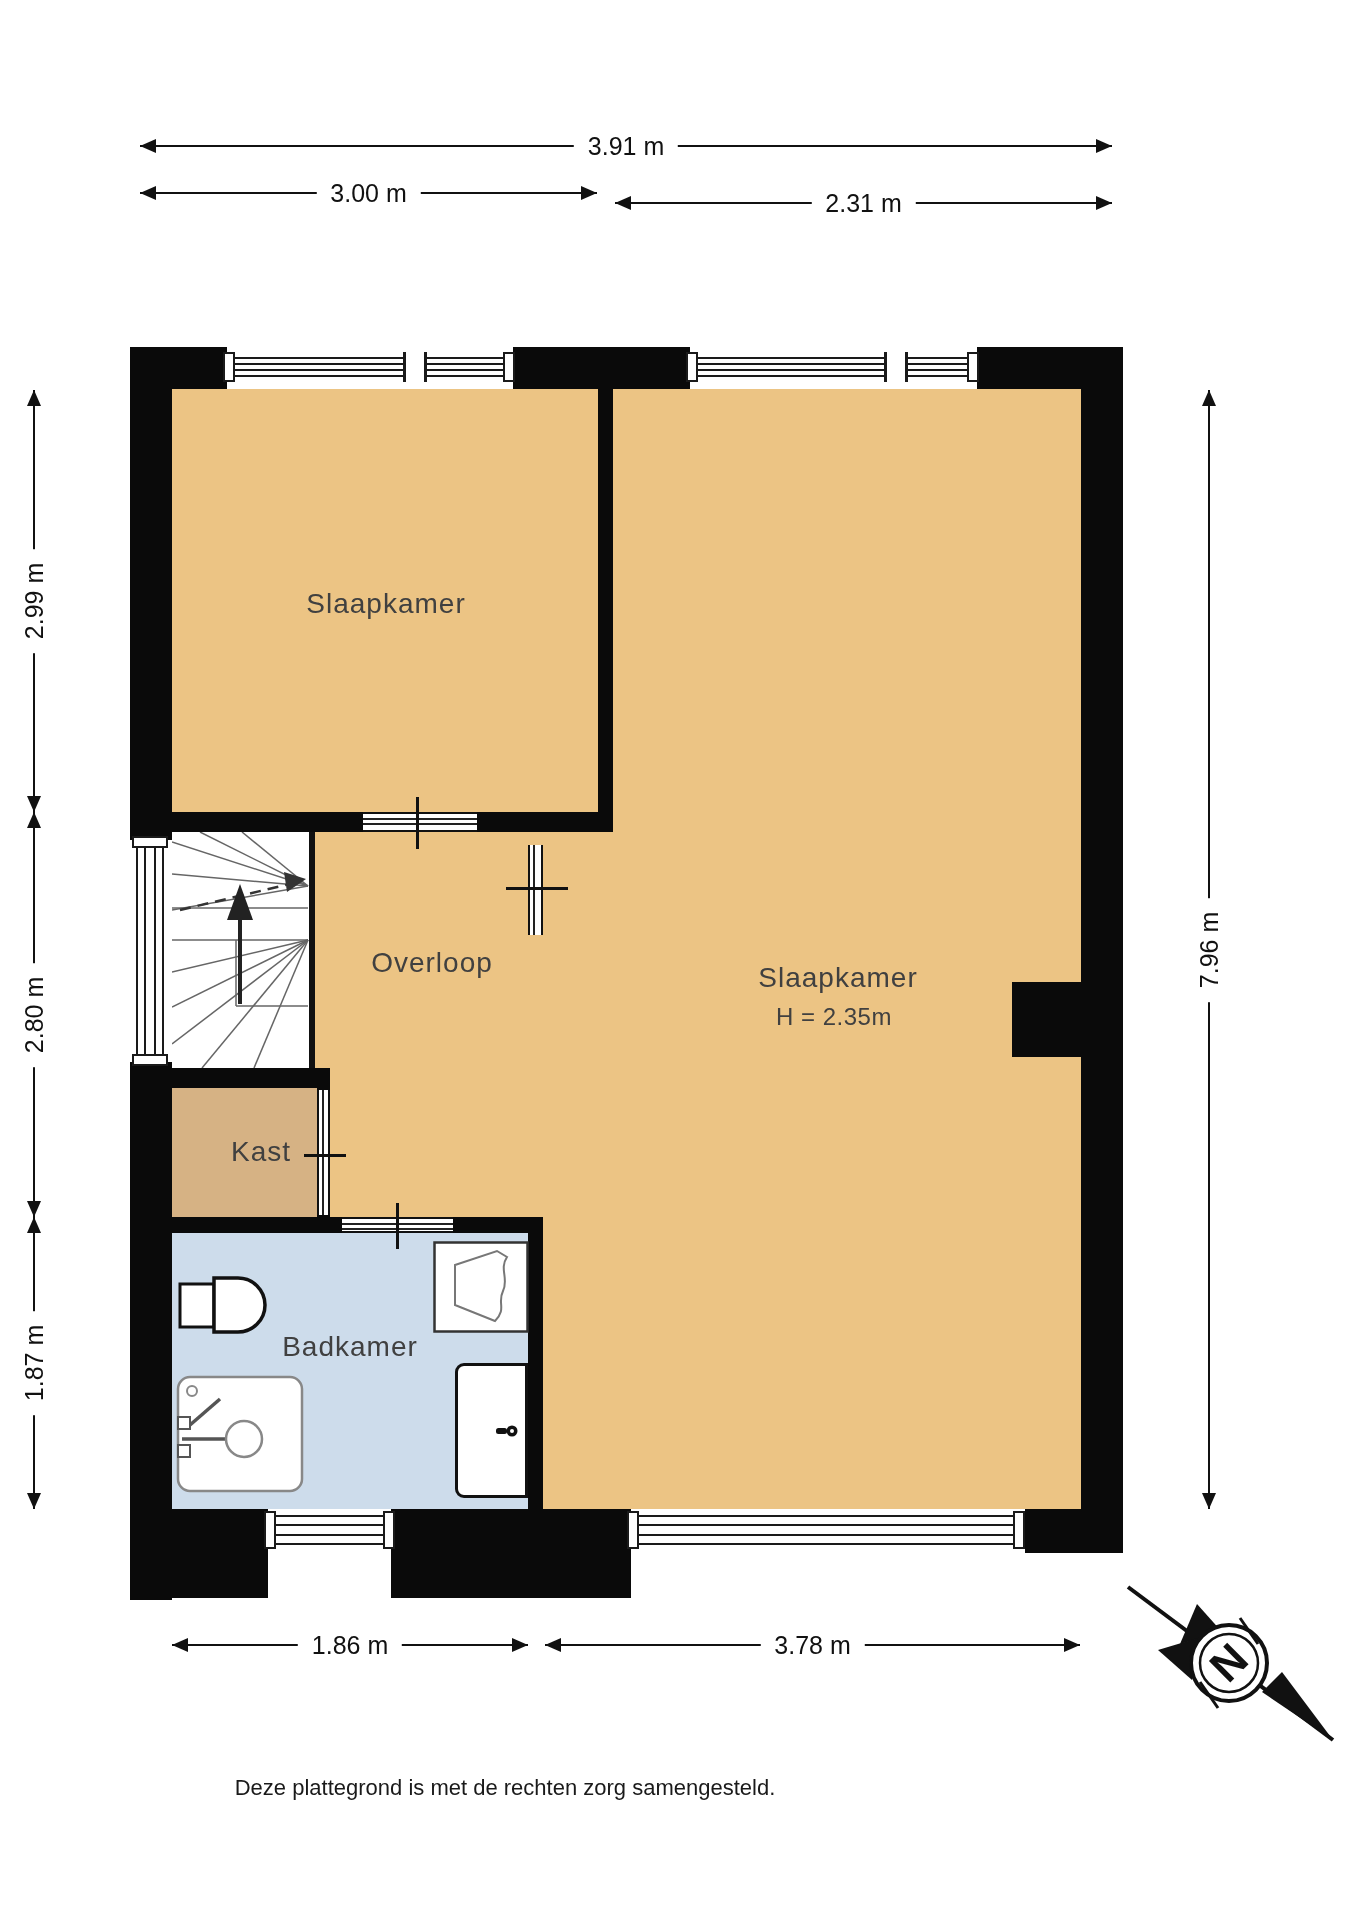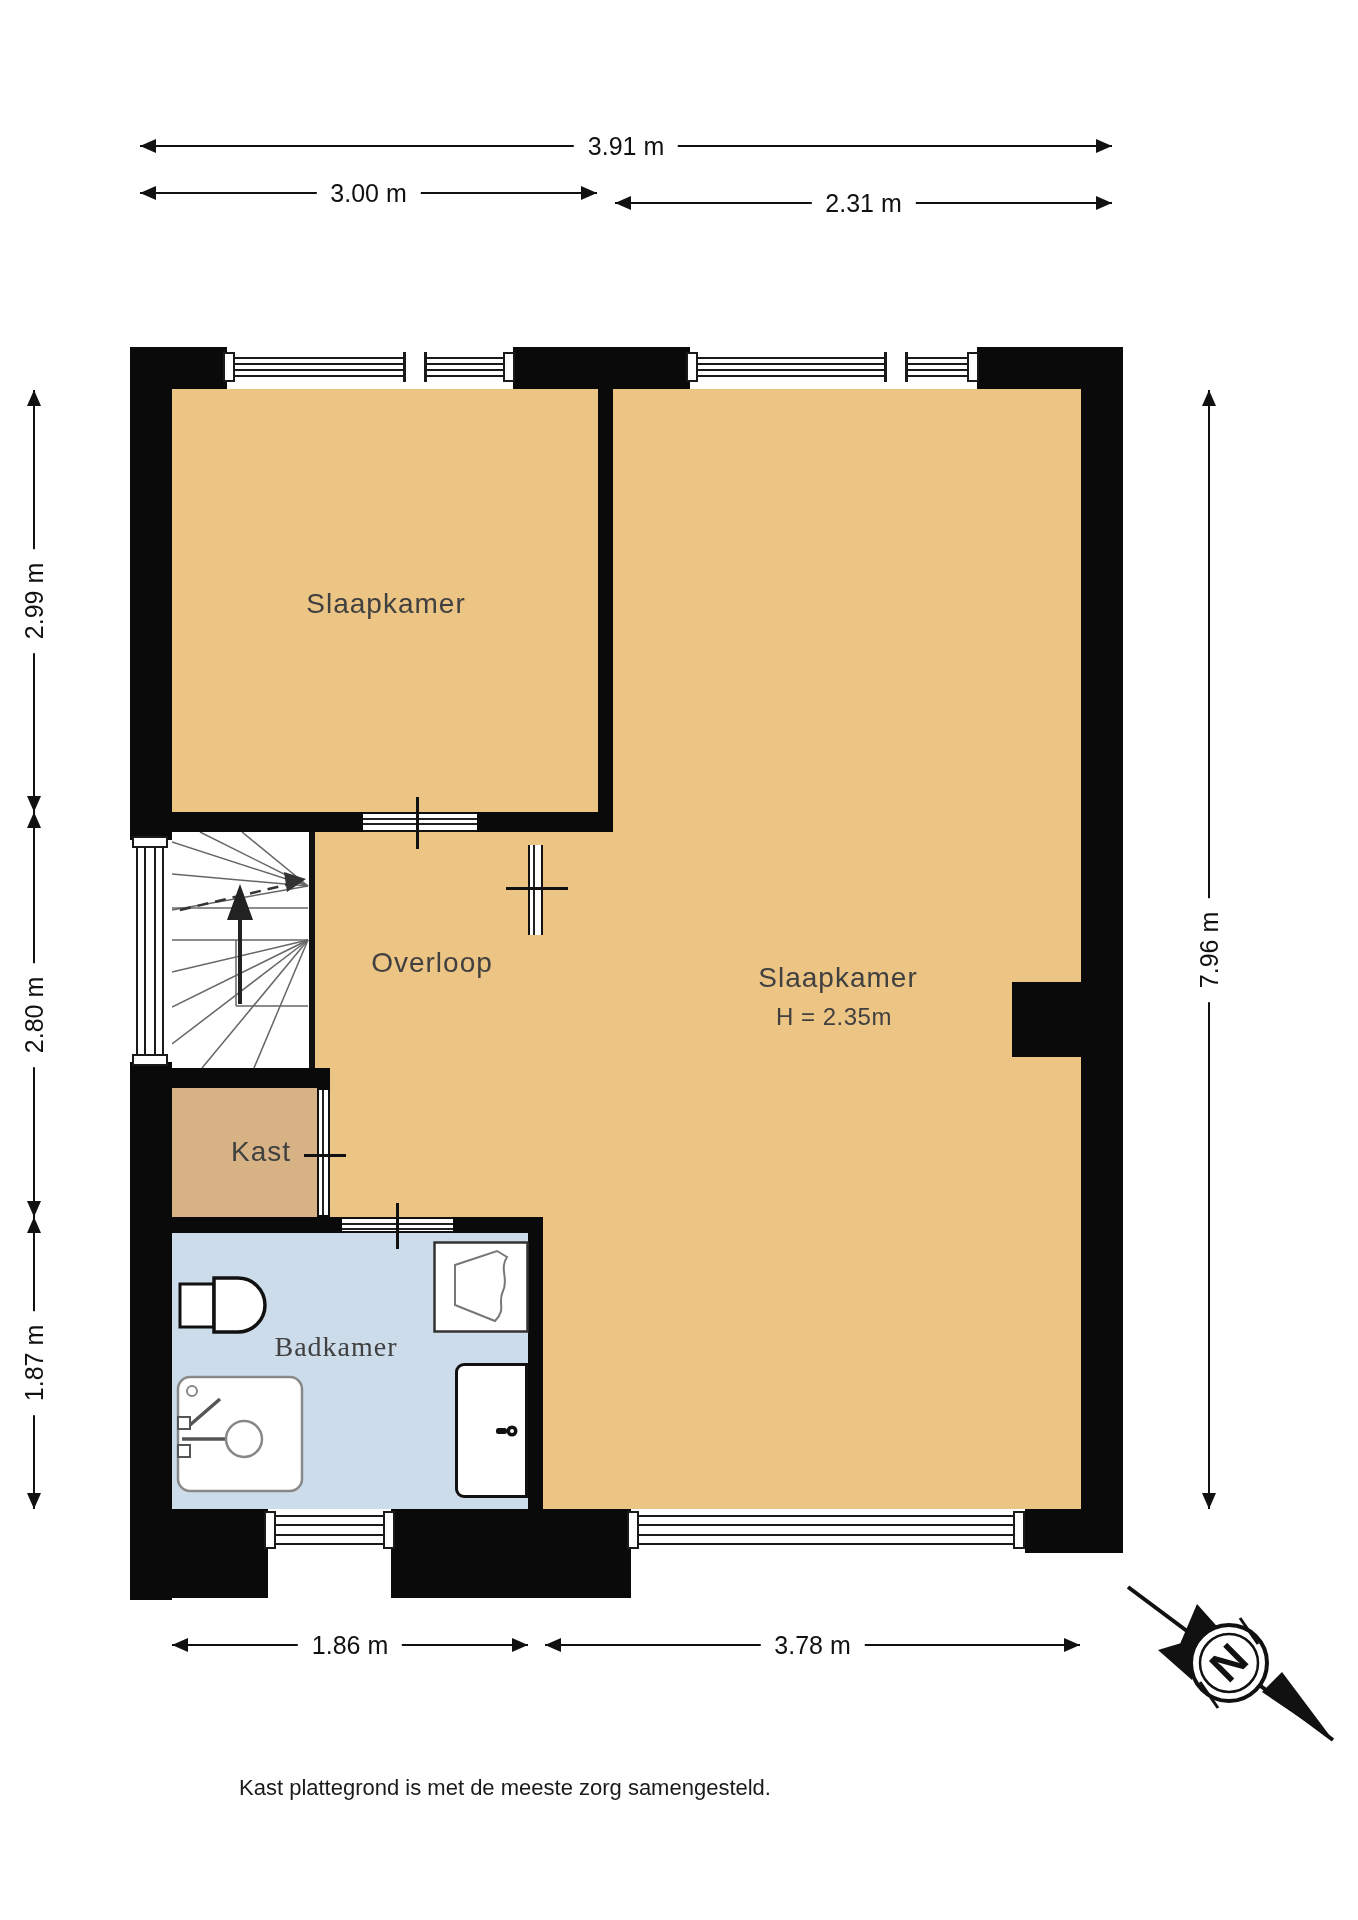--- a/index.html
+++ b/index.html
@@ -183,21 +183,21 @@
       <circle cx="17" cy="7" r="5.5" fill="#111"></circle>
       <circle cx="17" cy="7" r="2" fill="#fff"></circle>
     </svg>
   </div>
 
   <div class="room-label" style="left:386px;top:604px;">Slaapkamer</div>
   <div class="room-label" style="left:838px;top:978px;">Slaapkamer</div>
   <div class="room-label room-sub" style="left:834px;top:1017px;">H = 2.35m</div>
   <div class="room-label" style="left:432px;top:963px;">Overloop</div>
   <div class="room-label" style="left:222px;top:1152px;margin-left:39px;">Kast</div>
-  <div class="room-label" style="left:336px;top:1347px;font-family:Liberation Serif, serif;">Badkamer</div>
+  <div class="room-label" style="left:350px;top:1347px;">Badkamer</div>
 
   <div class="dim-h" style="left:140px;top:145px;width:972px;">
     <span class="dim-label">3.91 m</span>
   </div>
   <div class="dim-h" style="left:140px;top:192px;width:457px;">
     <span class="dim-label">3.00 m</span>
   </div>
   <div class="dim-h" style="left:615px;top:202px;width:497px;">
     <span class="dim-label">2.31 m</span>
   </div>
@@ -228,16 +228,16 @@
       <polygon points="58,90 98,78 92,120" fill="#111"></polygon>
       <circle cx="129" cy="103" r="38" fill="#fff" stroke="#111" stroke-width="4"></circle>
       <circle cx="129" cy="103" r="29" fill="#fff" stroke="#111" stroke-width="2.5"></circle>
       <line x1="140" y1="58" x2="158" y2="84" stroke="#111" stroke-width="3"></line>
       <line x1="100" y1="122" x2="118" y2="148" stroke="#111" stroke-width="3"></line>
       <text x="129" y="103" font-size="44" font-weight="bold" fill="#111" text-anchor="middle" dominant-baseline="central" transform="rotate(135 129 103)" font-family="Liberation Sans, sans-serif">N</text>
     </svg>
   </div>
 
   <div class="disclaimer">
-    <div>Kast plattegrond is met de meeste zorg samengesteld.</div>
+    <div>Deze plattegrond is met de rechten zorg samengesteld.</div>
   </div>
 
 </div>
 
 </body></html>

